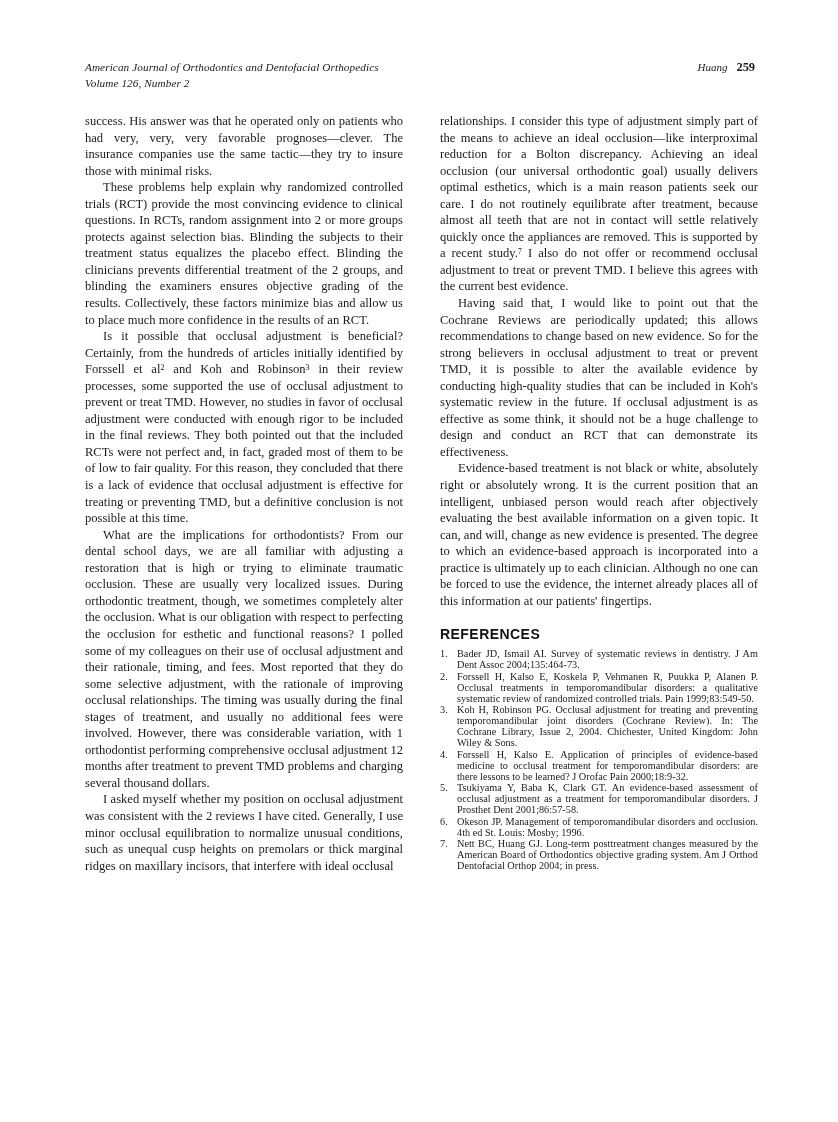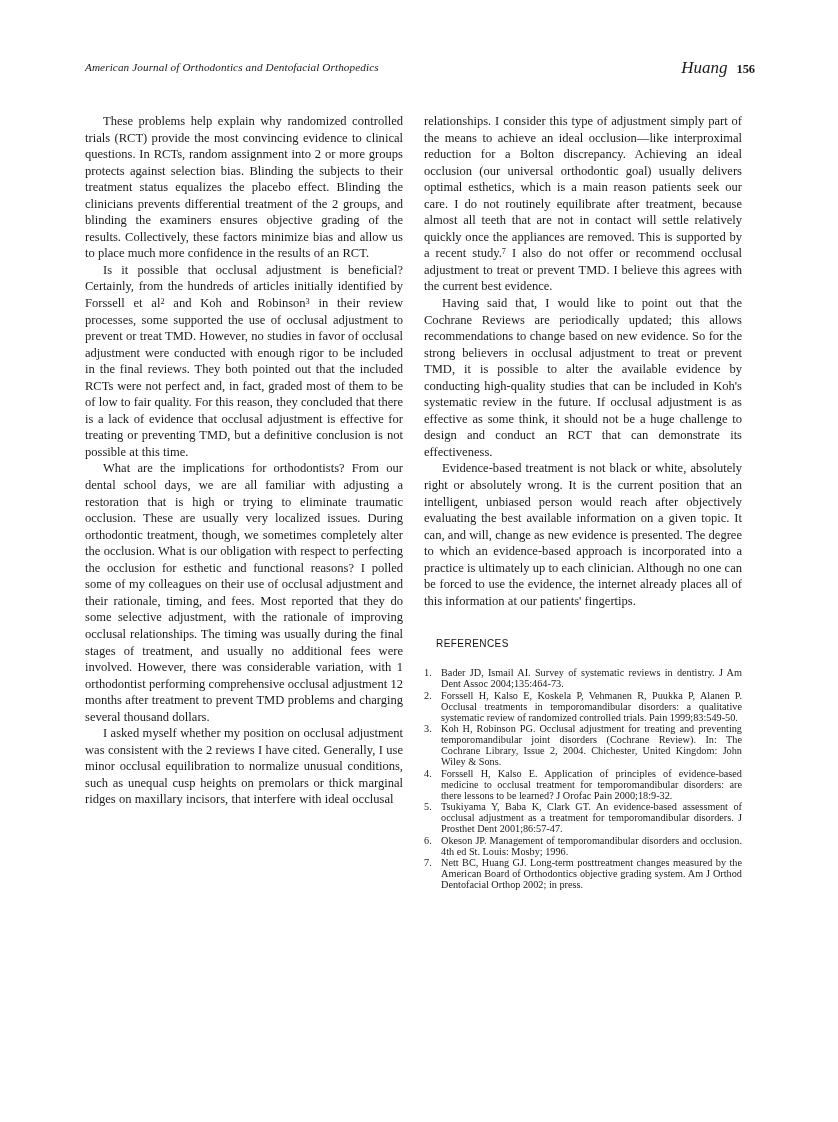--- a/index.html
+++ b/index.html
@@ -47,21 +47,21 @@
   .runhead-right {
     position: absolute;
     right: 0;
     top: 0;
     white-space: nowrap;
     font-size: 11.2px;
     line-height: 15.5px;
   }
   .runhead-author {
     font-style: italic;
-    font-size: 17px;
+    font-size: 11px;
   }
   .runhead-pageno {
     font-weight: bold;
     font-size: 12.5px;
     margin-left: 9px;
     letter-spacing: -0.1px;
   }
 
   
   .columns {
@@ -69,21 +69,21 @@
     left: 85px;
     top: 113px;
     width: 670px;
   }
   .col {
     position: absolute;
     top: 0;
     width: 318px;
   }
   .col-left  { left: 0; }
-  .col-right { left: 339px; }
+  .col-right { left: 355px; }
 
   p.body {
     margin: 0;
     font-size: 12.55px;
     line-height: 16.55px;
     text-align: justify;
     text-indent: 18px;
     hyphens: auto;
     -webkit-hyphens: auto;
     word-spacing: 0.1px;
@@ -91,24 +91,24 @@
   p.body.first { text-indent: 0; }
 
   sup {
     font-size: 0.66em;
     vertical-align: 0.42em;
     line-height: 0;
   }
 
   
   .refs-head {
-    margin: 12px;
+    margin: 0;
     font-family: "Liberation Sans", "DejaVu Sans", sans-serif;
-    font-weight: normal;
-    font-size: 10px;
+    font-weight: bold;
+    font-size: 14px;
     letter-spacing: 0.45px;
     padding-top: 17px;
     padding-bottom: 6px;
     color: #111111;
   }
   ol.refs {
     margin: 0;
     padding: 0;
     list-style: none;
     counter-reset: refnum;
@@ -134,46 +134,48 @@
   }
 </style>
 </head>
 <body>
 
 <div class="page">
 
   <div class="runhead">
     <div class="runhead-left">
       <span>American Journal of Orthodontics and Dentofacial Orthopedics</span>
+      <span class="l2">Volume 126, Number 2</span>
     </div>
     <div class="runhead-right">
-      <span class="runhead-author">Huang</span><span class="runhead-pageno">156</span>
+      <span class="runhead-author">Huang</span><span class="runhead-pageno">259</span>
     </div>
   </div>
 
   <div class="columns">
 
     <div class="col col-left">
+      <p class="body first">success. His answer was that he operated only on patients who had very, very, very favorable prognoses—clever. The insurance companies use the same tactic—they try to insure those with minimal risks.</p>
       <p class="body">These problems help explain why randomized controlled trials (RCT) provide the most convincing evidence to clinical questions. In RCTs, random assignment into 2 or more groups protects against selection bias. Blinding the subjects to their treatment status equalizes the placebo effect. Blinding the clinicians prevents differential treatment of the 2 groups, and blinding the examiners ensures objective grading of the results. Collectively, these factors minimize bias and allow us to place much more confidence in the results of an RCT.</p>
       <p class="body"><span>Is it possible that occlusal adjustment is beneficial? Certainly, from the hundreds of articles initially identified by Forssell et al</span><sup>2</sup><span> and Koh and Robinson</span><sup>3</sup><span> in their review processes, some supported the use of occlusal adjustment to prevent or treat TMD. However, no studies in favor of occlusal adjustment were conducted with enough rigor to be included in the final reviews. They both pointed out that the included RCTs were not perfect and, in fact, graded most of them to be of low to fair quality. For this reason, they concluded that there is a lack of evidence that occlusal adjustment is effective for treating or preventing TMD, but a definitive conclusion is not possible at this time.</span></p>
       <p class="body">What are the implications for orthodontists? From our dental school days, we are all familiar with adjusting a restoration that is high or trying to eliminate traumatic occlusion. These are usually very localized issues. During orthodontic treatment, though, we sometimes completely alter the occlusion. What is our obligation with respect to perfecting the occlusion for esthetic and functional reasons? I polled some of my colleagues on their use of occlusal adjustment and their rationale, timing, and fees. Most reported that they do some selective adjustment, with the rationale of improving occlusal relationships. The timing was usually during the final stages of treatment, and usually no additional fees were involved. However, there was considerable variation, with 1 orthodontist performing comprehensive occlusal adjustment 12 months after treatment to prevent TMD problems and charging several thousand dollars.</p>
       <p class="body">I asked myself whether my position on occlusal adjustment was consistent with the 2 reviews I have cited. Generally, I use minor occlusal equilibration to normalize unusual conditions, such as unequal cusp heights on premolars or thick marginal ridges on maxillary incisors, that interfere with ideal occlusal</p>
     </div>
 
     <div class="col col-right">
       <p class="body first"><span>relationships. I consider this type of adjustment simply part of the means to achieve an ideal occlusion—like interproximal reduction for a Bolton discrepancy. Achieving an ideal occlusion (our universal orthodontic goal) usually delivers optimal esthetics, which is a main reason patients seek our care. I do not routinely equilibrate after treatment, because almost all teeth that are not in contact will settle relatively quickly once the appliances are removed. This is supported by a recent study.</span><sup>7</sup><span> I also do not offer or recommend occlusal adjustment to treat or prevent TMD. I believe this agrees with the current best evidence.</span></p>
       <p class="body">Having said that, I would like to point out that the Cochrane Reviews are periodically updated; this allows recommendations to change based on new evidence. So for the strong believers in occlusal adjustment to treat or prevent TMD, it is possible to alter the available evidence by conducting high-quality studies that can be included in Koh's systematic review in the future. If occlusal adjustment is as effective as some think, it should not be a huge challenge to design and conduct an RCT that can demonstrate its effectiveness.</p>
       <p class="body">Evidence-based treatment is not black or white, absolutely right or absolutely wrong. It is the current position that an intelligent, unbiased person would reach after objectively evaluating the best available information on a given topic. It can, and will, change as new evidence is presented. The degree to which an evidence-based approach is incorporated into a practice is ultimately up to each clinician. Although no one can be forced to use the evidence, the internet already places all of this information at our patients' fingertips.</p>
 
       <h2 class="refs-head">REFERENCES</h2>
       <ol class="refs">
         <li>Bader JD, Ismail AI. Survey of systematic reviews in dentistry. J Am Dent Assoc 2004;135:464-73.</li>
         <li>Forssell H, Kalso E, Koskela P, Vehmanen R, Puukka P, Alanen P. Occlusal treatments in temporomandibular disorders: a qualitative systematic review of randomized controlled trials. Pain 1999;83:549-50.</li>
         <li>Koh H, Robinson PG. Occlusal adjustment for treating and preventing temporomandibular joint disorders (Cochrane Review). In: The Cochrane Library, Issue 2, 2004. Chichester, United Kingdom: John Wiley &amp; Sons.</li>
         <li>Forssell H, Kalso E. Application of principles of evidence-based medicine to occlusal treatment for temporomandibular disorders: are there lessons to be learned? J Orofac Pain 2000;18:9-32.</li>
-        <li>Tsukiyama Y, Baba K, Clark GT. An evidence-based assessment of occlusal adjustment as a treatment for temporomandibular disorders. J Prosthet Dent 2001;86:57-47.</li>
+        <li>Tsukiyama Y, Baba K, Clark GT. An evidence-based assessment of occlusal adjustment as a treatment for temporomandibular disorders. J Prosthet Dent 2001;86:57-58.</li>
         <li>Okeson JP. Management of temporomandibular disorders and occlusion. 4th ed St. Louis: Mosby; 1996.</li>
-        <li>Nett BC, Huang GJ. Long-term posttreatment changes measured by the American Board of Orthodontics objective grading system. Am J Orthod Dentofacial Orthop 2002; in press.</li>
+        <li>Nett BC, Huang GJ. Long-term posttreatment changes measured by the American Board of Orthodontics objective grading system. Am J Orthod Dentofacial Orthop 2004; in press.</li>
       </ol>
     </div>
 
   </div>
 </div>
 
 </body></html>

